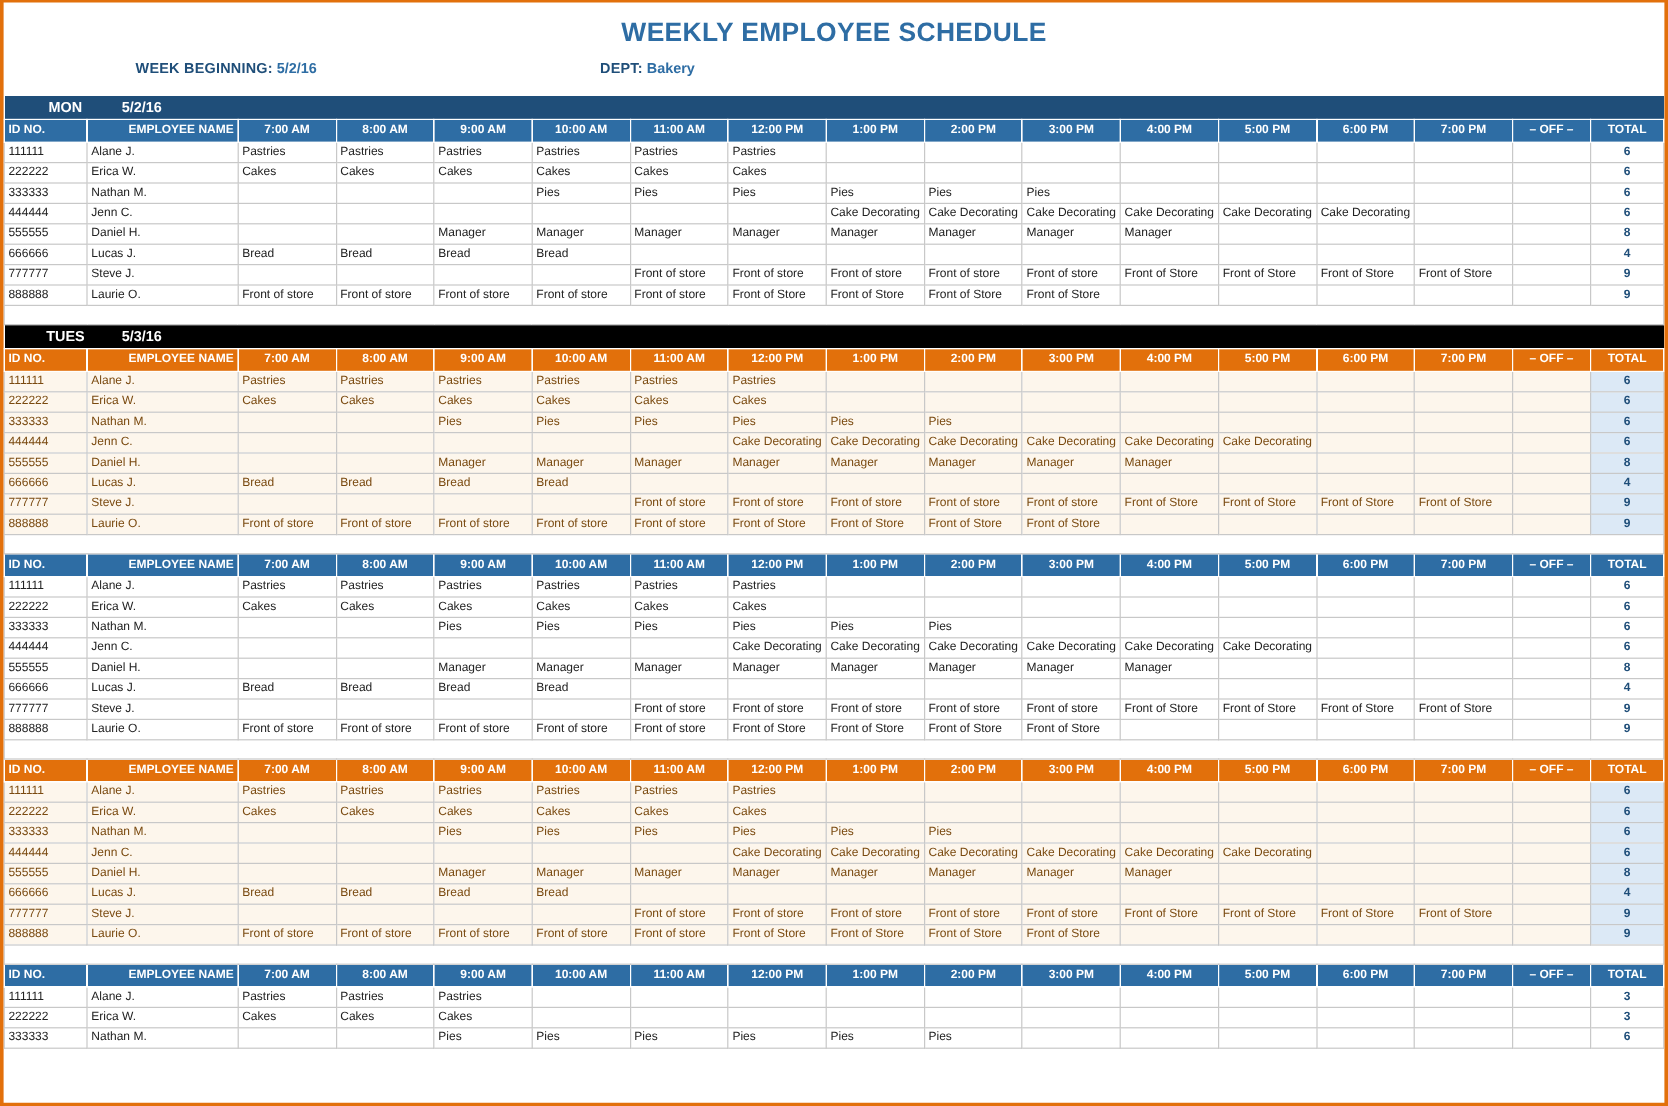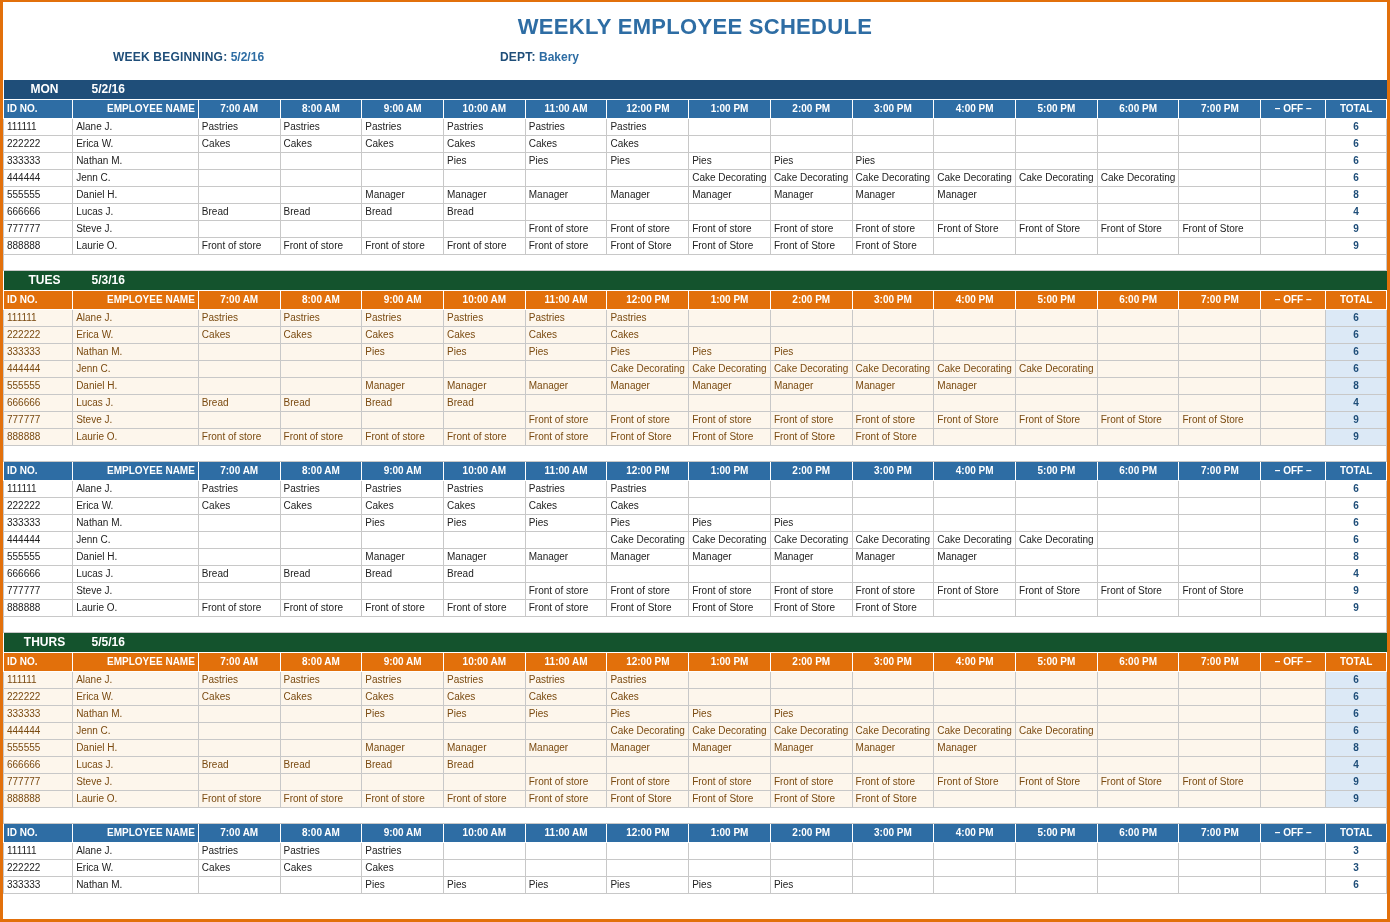--- a/index.html
+++ b/index.html
@@ -54,24 +54,24 @@
     white-space: nowrap;
   }
   
   tr.day-banner td {
     border: none;
     height: 19px;
     line-height: 19px;
     font-weight: bold;
     font-size: 12px;
     color: #ffffff;
-    padding-left: 0;
+    padding-left: 10px;
   }
   tr.day-banner.blue td { background: #1F4E79; }
-  tr.day-banner.orange td { background: #14532d; }
+  tr.day-banner.orange td { background: #000000; }
   .day-abbr { display:inline-block; width: 82px; text-align: center; }
   .day-date { display:inline-block; padding-left: 6px; }
 
   
   tr.col-head th {
     font-size: 10px;
     font-weight: bold;
     color: #ffffff;
     text-align: center;
     height: 18px;
@@ -662,23 +662,20 @@
           <td class="slot"></td>
           <td class="slot"></td>
           <td class="slot"></td>
           <td class="slot"></td>
           <td class="off"></td>
           <td class="total">9</td>
         </tr>
         <tr class="spacer">
           <td colspan="17"></td>
         </tr>
-        <tr class="day-banner orange">
-          <td colspan="17"><span class="day-abbr">THURS</span><span class="day-date">5/5/16</span></td>
-        </tr>
         <tr class="col-head orange">
           <th class="idno">ID NO.</th>
           <th class="name">EMPLOYEE NAME</th>
           <th>7:00 AM</th>
           <th>8:00 AM</th>
           <th>9:00 AM</th>
           <th>10:00 AM</th>
           <th>11:00 AM</th>
           <th>12:00 PM</th>
           <th>1:00 PM</th>

